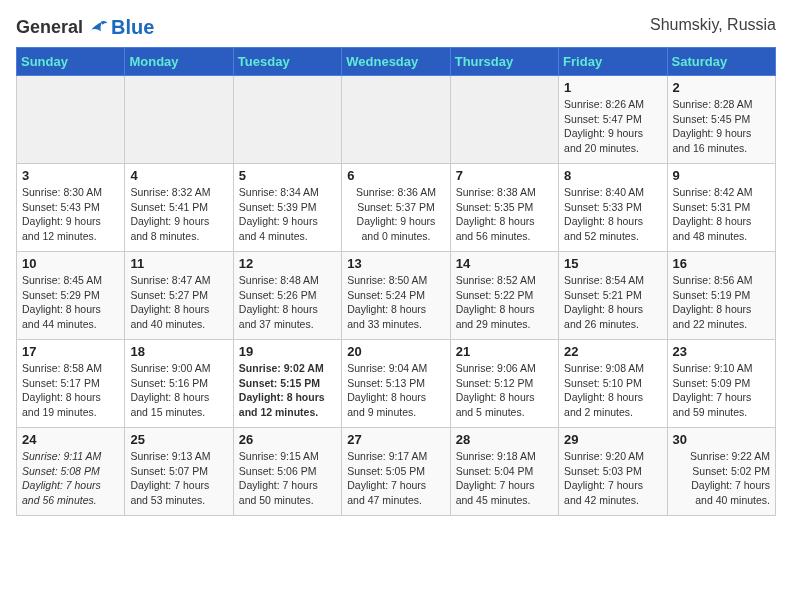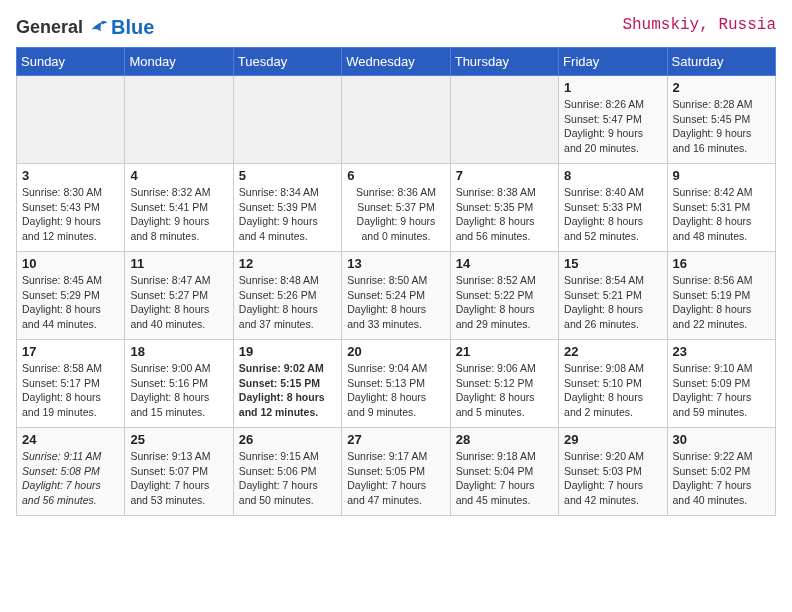--- a/index.html
+++ b/index.html
@@ -43,33 +43,32 @@
     .title-area {
       text-align: right;
     }
     .month-title {
       font-size: 32px;
       font-weight: normal;
       color: #333;
     }
     .location-title {
       font-size: 16px;
-      color: #be185d;
-      font-family: Liberation Mono, monospace;
+      color: #404040;
     }
     table {
       width: 100%;
       border-collapse: collapse;
       table-layout: fixed;
     }
     thead tr th {
       background-color: #2a5dbf;
-      color: #ffffff;
+      color: #5eead4;
       font-size: 13px;
-      font-weight: normal;
+      font-weight: bold;
       padding: 6px 4px;
       text-align: left;
       border: 1px solid #4a7ddf;
     }
     tbody tr td {
       vertical-align: top;
       border: 1px solid #ccc;
       padding: 4px 5px;
       height: 88px;
       font-size: 11px;
@@ -313,19 +312,19 @@
 Daylight: 7 hours and 45 minutes.</div>
         </td>
         <td>
           <span class="day-num">29</span>
           <div class="day-info" style="white-space: pre-line;">Sunrise: 9:20 AM
 Sunset: 5:03 PM
 Daylight: 7 hours and 42 minutes.</div>
         </td>
         <td>
           <span class="day-num">30</span>
-          <div class="day-info" style="white-space: pre-line;">Sunrise: 9:22 AM
+          <div class="day-info" style="white-space: pre-line; text-align: right;">Sunrise: 9:22 AM
 Sunset: 5:02 PM
 Daylight: 7 hours and 40 minutes.</div>
         </td>
       </tr>
     </tbody>
 </table>
 
 </body></html>

